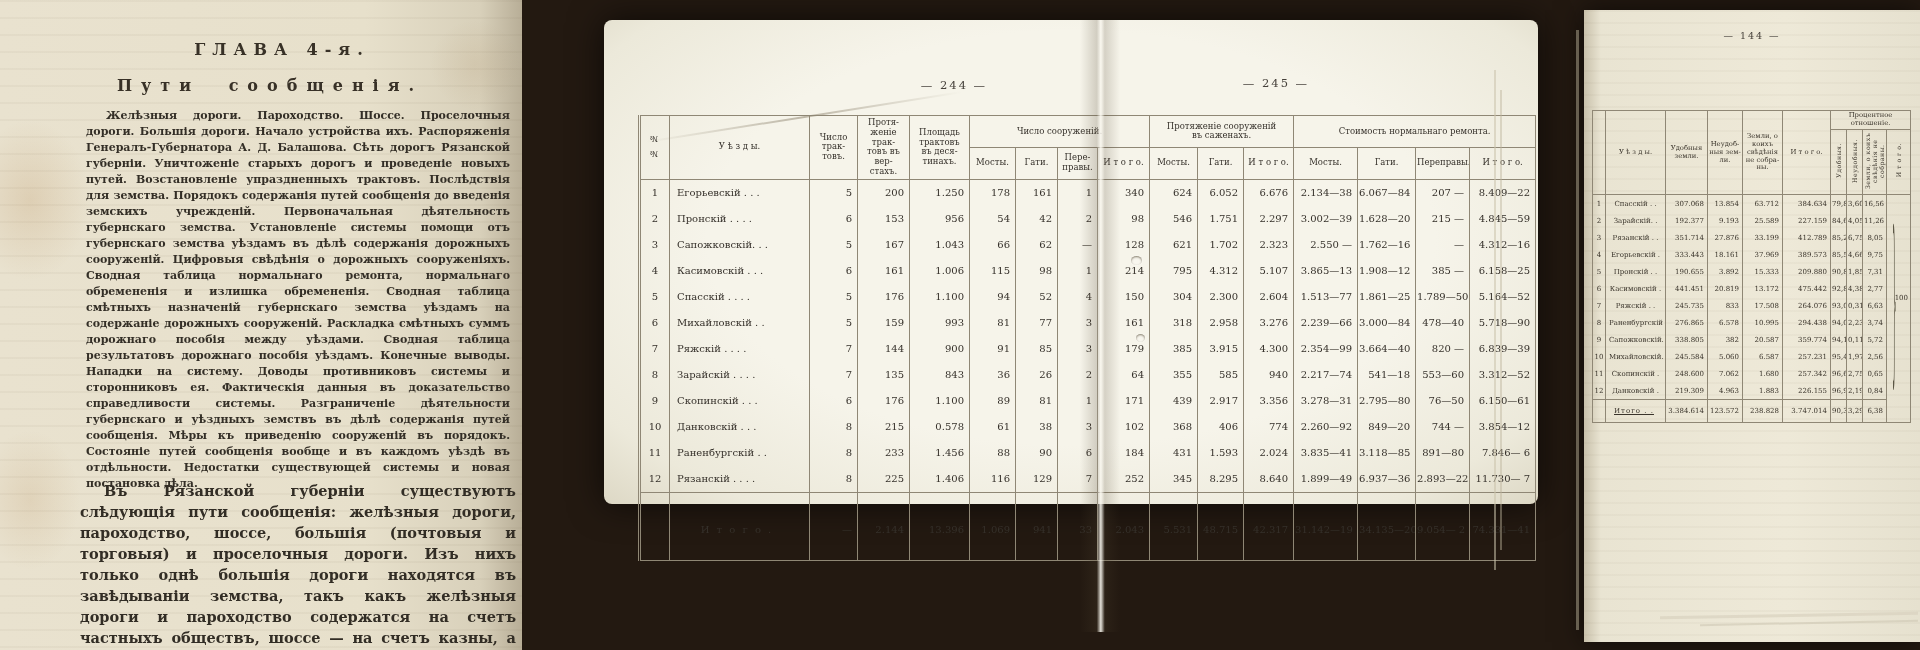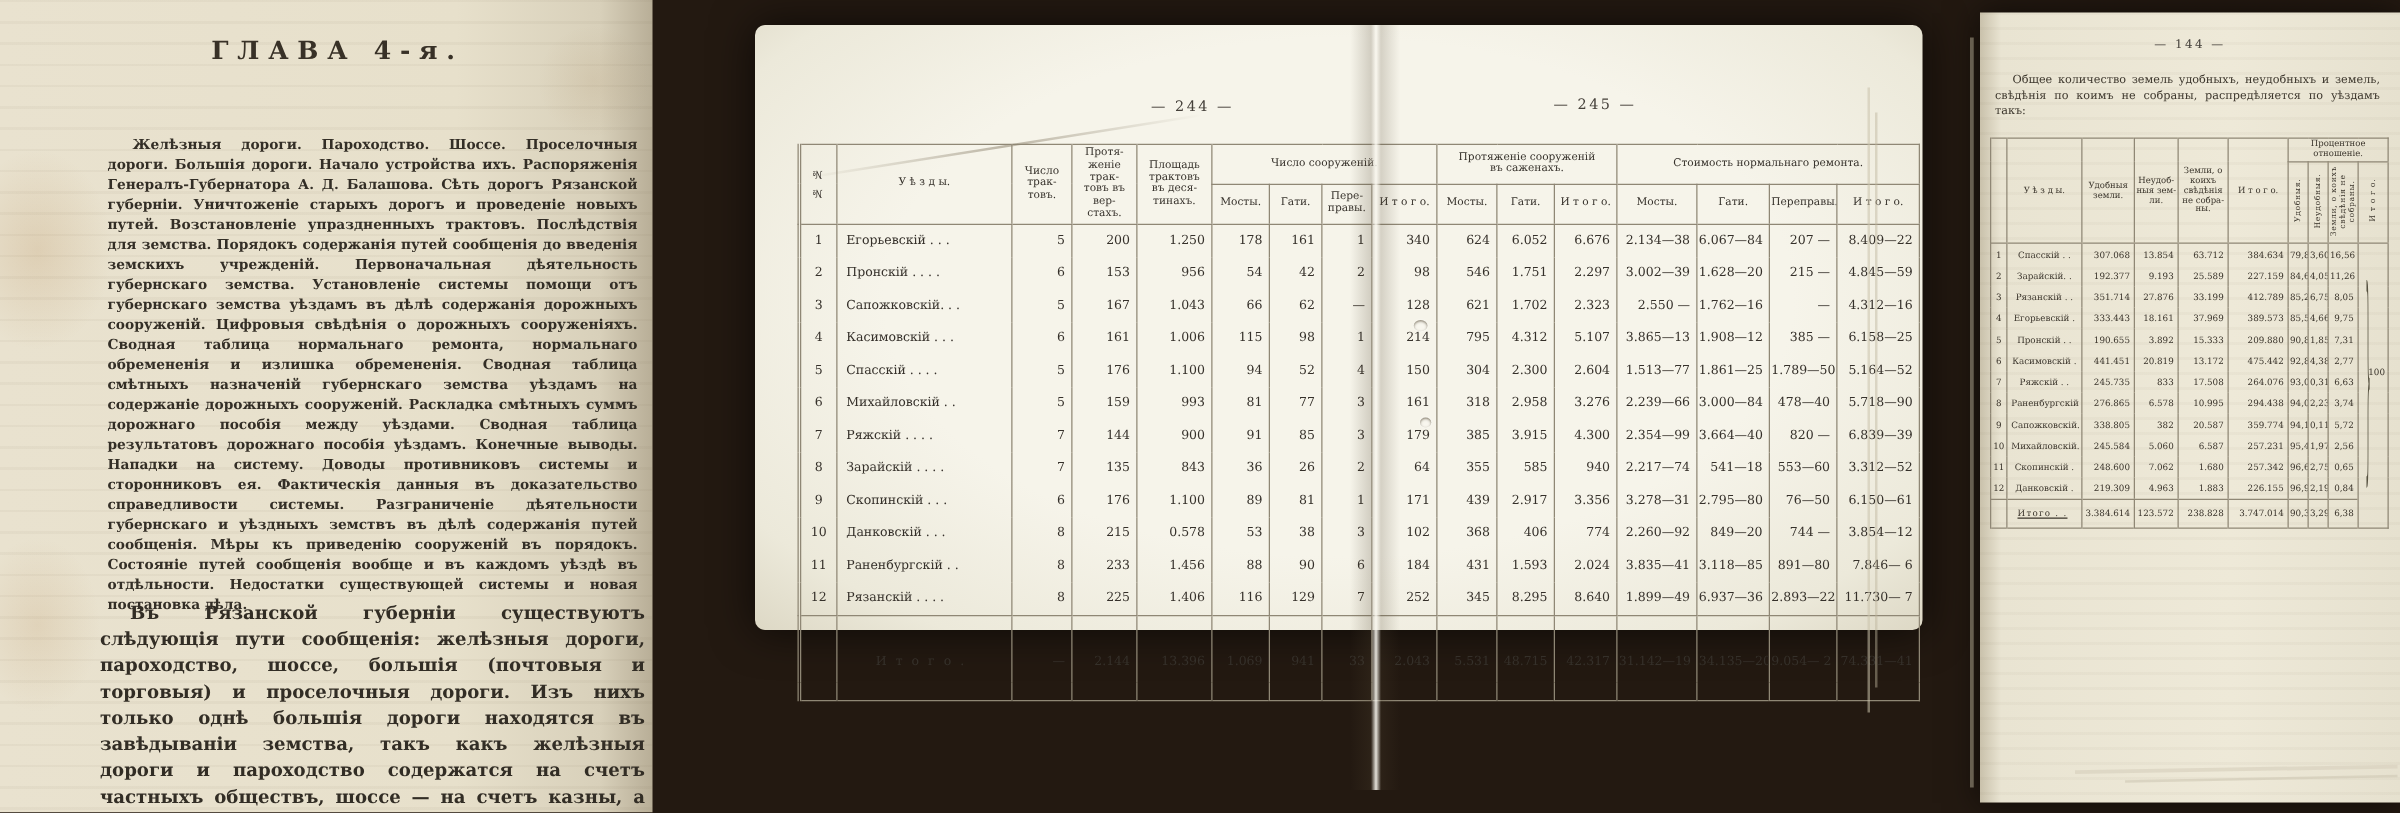--- a/index.html
+++ b/index.html
@@ -25,21 +25,21 @@
     position:absolute;inset:0;
     background:repeating-linear-gradient(to bottom, rgba(110,95,70,.05) 0 2px, transparent 2px 17px);
     pointer-events:none;
   }
   .fox{position:absolute;border-radius:50%;pointer-events:none;}
   .fox1{left:-30px;top:120px;width:120px;height:160px;background:radial-gradient(closest-side,rgba(170,120,60,.18),transparent);}
   .fox2{left:-20px;top:430px;width:100px;height:140px;background:radial-gradient(closest-side,rgba(170,120,60,.14),transparent);}
   .fox3{left:430px;top:20px;width:90px;height:90px;background:radial-gradient(closest-side,rgba(150,110,60,.10),transparent);}
   .chapter-heading{
     position:absolute;left:60px;top:28px;width:420px;
-    text-align:center;font-size:20px;font-weight:700;letter-spacing:7px;margin:0;
+    text-align:center;font-size:16px;font-weight:700;letter-spacing:7px;margin:12px;
   }
   .chapter-title{
     position:absolute;left:60px;top:76px;width:420px;
     text-align:center;font-size:16px;font-weight:700;letter-spacing:9px;word-spacing:14px;margin:0;
   }
   .summary{
     position:absolute;left:86px;top:108px;width:424px;margin:0;
     font-size:11px;line-height:16px;font-weight:700;text-align:justify;text-indent:20px;
     color:#332e26;
   }
@@ -150,20 +150,21 @@
 <body>
 
 <div class="stage">
 
   <section class="page-left">
     <div class="ghost"></div>
     <div class="fox fox1"></div>
     <div class="fox fox2"></div>
     <div class="fox fox3"></div>
     <h1 class="chapter-heading">ГЛАВА 4-я.</h1>
+    <h2 class="chapter-title">Пути сообщенія.</h2>
     <p class="summary">Желѣзныя дороги. Пароходство. Шоссе. Проселочныя дороги. Большія дороги. Начало устройства ихъ. Распоряженія Генералъ-Губернатора А. Д. Балашова. Сѣть дорогъ Рязанской губерніи. Уничтоженіе старыхъ дорогъ и проведеніе новыхъ путей. Возстановленіе упраздненныхъ трактовъ. Послѣдствія для земства. Порядокъ содержанія путей сообщенія до введенія земскихъ учрежденій. Первоначальная дѣятельность губернскаго земства. Установленіе системы помощи отъ губернскаго земства уѣздамъ въ дѣлѣ содержанія дорожныхъ сооруженій. Цифровыя свѣдѣнія о дорожныхъ сооруженіяхъ. Сводная таблица нормальнаго ремонта, нормальнаго обремененія и излишка обремененія. Сводная таблица смѣтныхъ назначеній губернскаго земства уѣздамъ на содержаніе дорожныхъ сооруженій. Раскладка смѣтныхъ суммъ дорожнаго пособія между уѣздами. Сводная таблица результатовъ дорожнаго пособія уѣздамъ. Конечные выводы. Нападки на систему. Доводы противниковъ системы и сторонниковъ ея. Фактическія данныя въ доказательство справедливости системы. Разграниченіе дѣятельности губернскаго и уѣздныхъ земствъ въ дѣлѣ содержанія путей сообщенія. Мѣры къ приведенію сооруженій въ порядокъ. Состояніе путей сообщенія вообще и въ каждомъ уѣздѣ въ отдѣльности. Недостатки существующей системы и новая постановка дѣла.</p>
     <p class="bodytext">Въ Рязанской губерніи существуютъ слѣдующія пути сообщенія: желѣзныя дороги, пароходство, шоссе, большія (почтовыя и торговыя) и проселочныя дороги. Изъ нихъ только однѣ большія дороги находятся въ завѣдываніи земства, такъ какъ желѣзныя дороги и пароходство содержатся на счетъ частныхъ обществъ, шоссе — на счетъ казны, а проселочныя дороги — на средства тѣхъ владѣльцевъ, чрезъ дачи которыхъ онѣ пролегаютъ.</p>
   </section>
 
   <section class="spread">
     <div class="crease"></div>
     <div class="pageno pn244">— 244 —</div>
     <div class="pageno pn245">— 245 —</div>
 
     <table class="t244">
@@ -384,21 +385,21 @@
             <td>2.795—80</td>
             <td>76—50</td>
             <td>6.150—61</td>
           </tr>
           <tr>
             <td>10</td>
             <td>Данковскій . . .</td>
             <td>8</td>
             <td>215</td>
             <td>0.578</td>
-            <td>53</td>
+            <td>61</td>
             <td>38</td>
             <td>3</td>
             <td>102</td>
             <td>368</td>
             <td>406</td>
             <td>774</td>
             <td>2.260—92</td>
             <td>849—20</td>
             <td>744 —</td>
             <td>3.854—12</td>
@@ -497,21 +498,20 @@
     </table>
 
     <div class="fold"></div>
     <div class="hole hole1"></div>
     <div class="hole hole2"></div>
   </section>
 
   <section class="page-right">
     <div class="ghost"></div>
     <div class="pageno pn144">— 144 —</div>
-    <p class="intro144">Общее количество земель удобныхъ, неудобныхъ и земель, свѣдѣнія по коимъ не собраны, распредѣляется по уѣздамъ такъ:</p>
 
     <table class="t144">
       <colgroup>
         <col style="width:13px">
           <col style="width:60px">
           <col style="width:42px">
           <col style="width:35px">
         <col style="width:40px">
           <col style="width:48px">
           <col style="width:16px">

